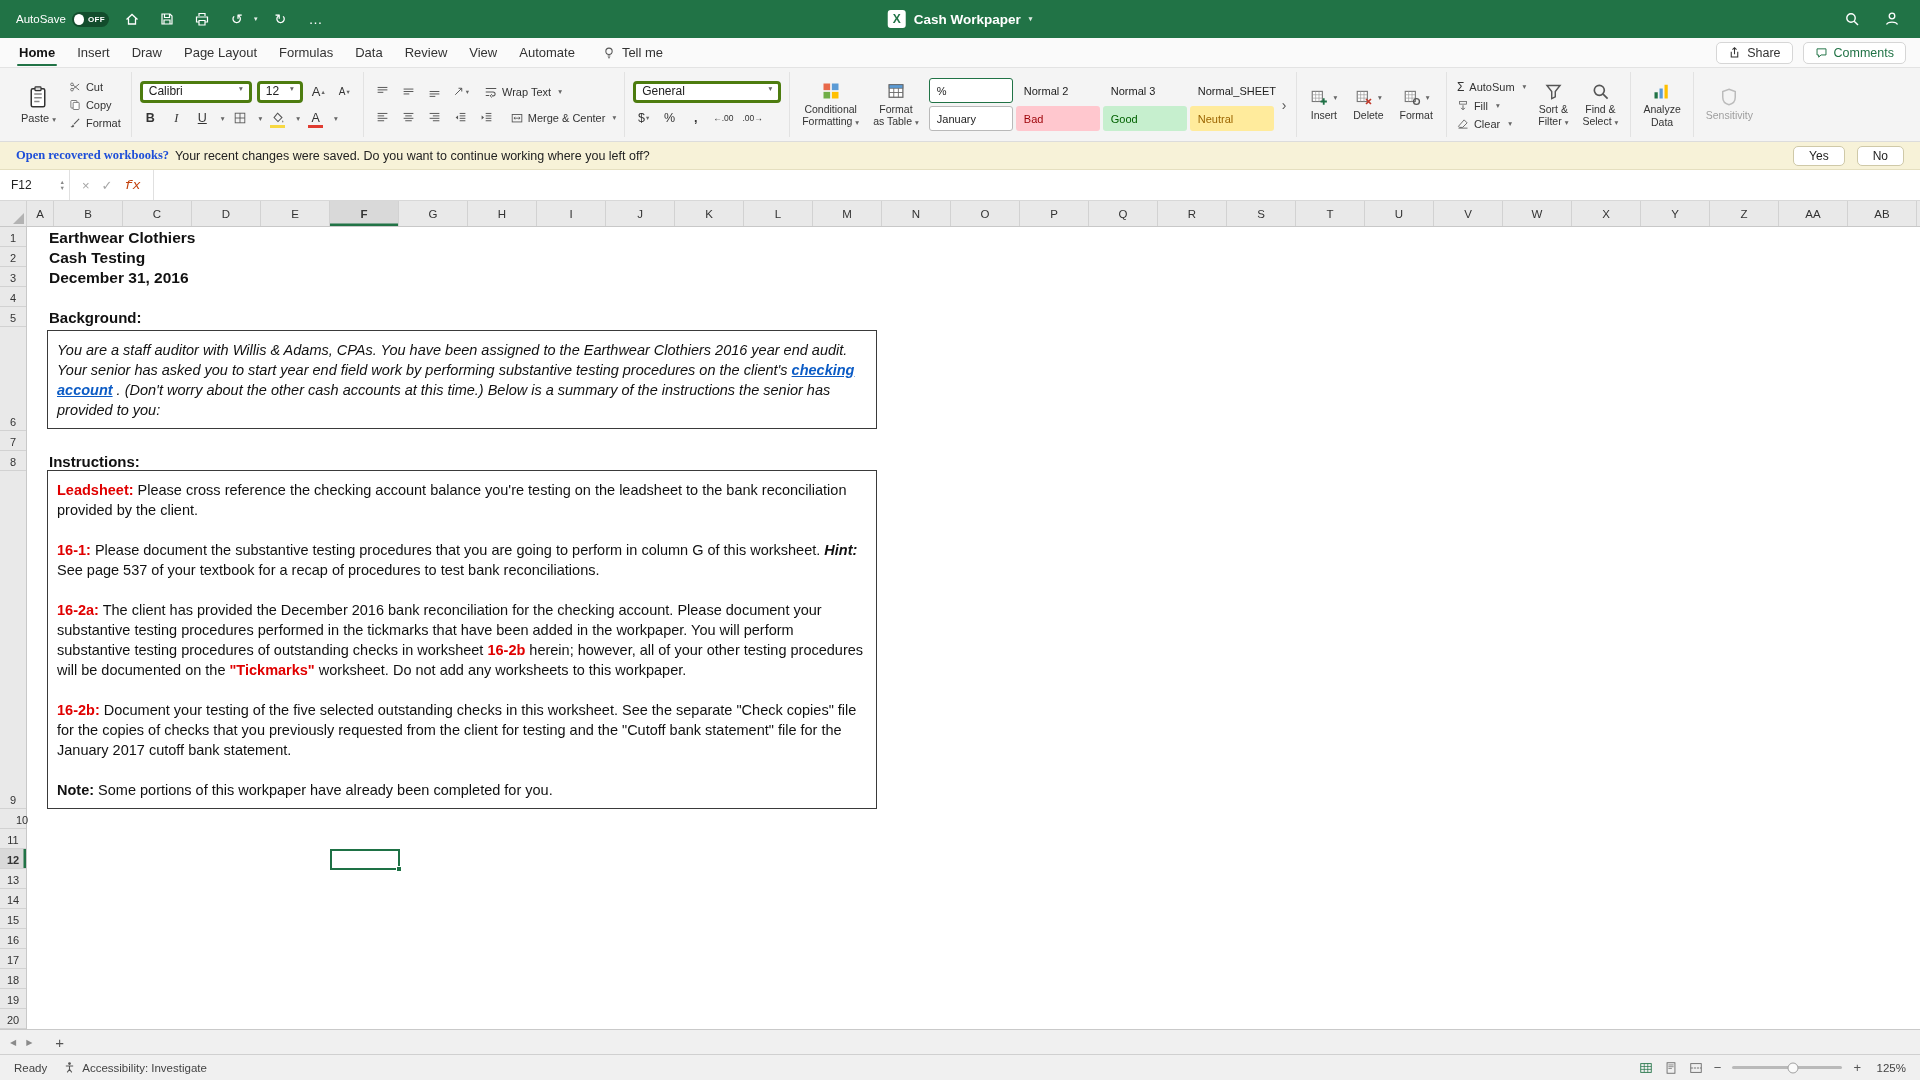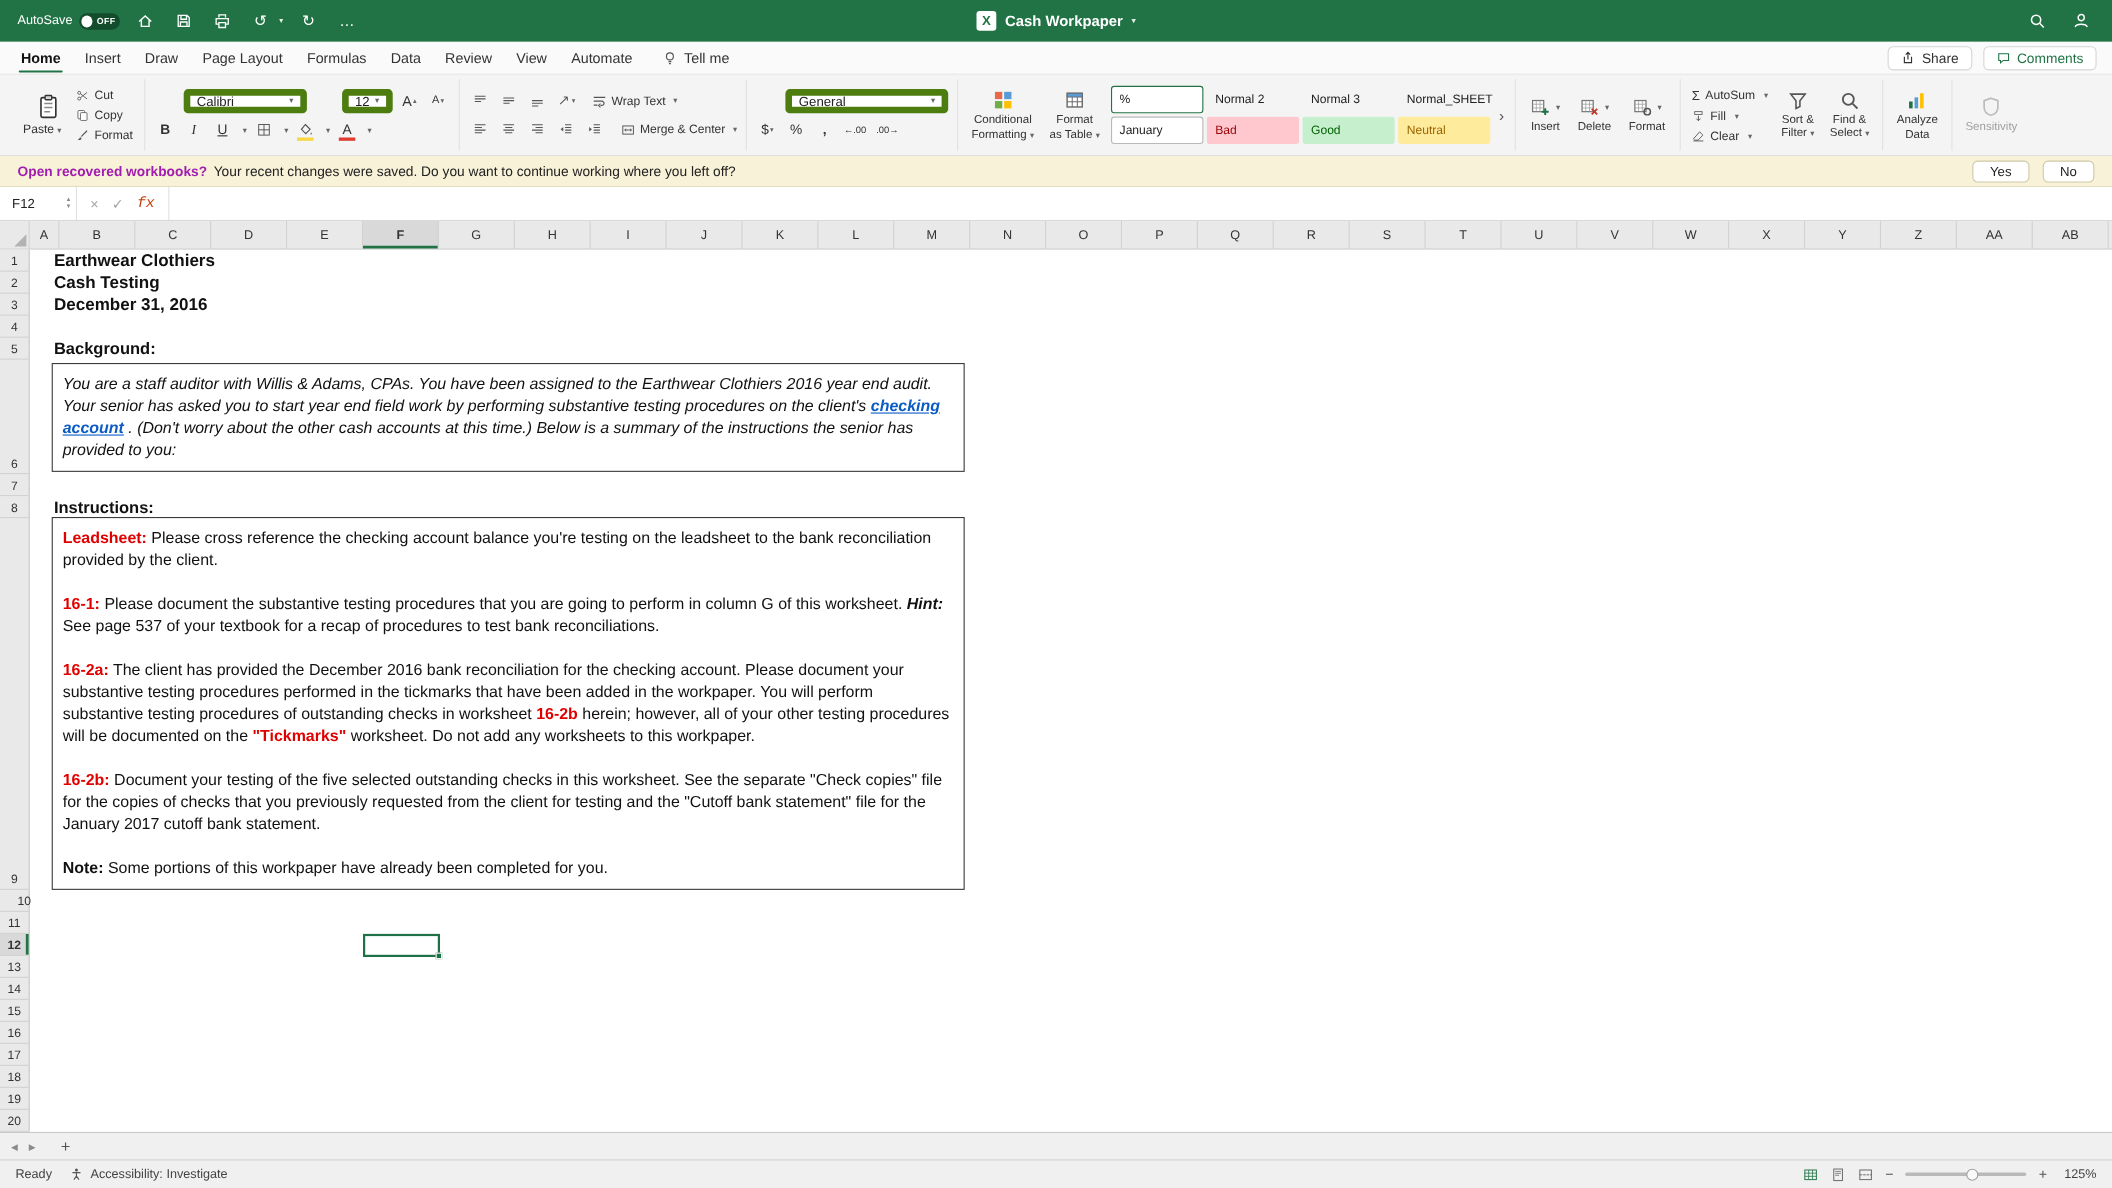--- a/index.html
+++ b/index.html
@@ -35,26 +35,26 @@
   .mtab.active { font-weight:bold; color:#111; }
   .mtab.active::after { content:""; position:absolute; left:9px; right:9px; bottom:0; height:2.5px; background:#217346; border-radius:2px; }
   .tellme { display:flex; gap:6px; align-items:center; margin-left:16px; color:#333; font-size:13px; }
   .mright { margin-left:auto; display:flex; gap:10px; align-items:center; padding-right:6px; }
   .pillbtn { display:flex; align-items:center; gap:6px; padding:3px 11px; border:1px solid #d6d6d6; border-radius:5px; font-size:12.5px; color:#333; background:#fff; }
   .pillbtn.comments { color:#217346; }
 
   
   .grp { display:flex; align-items:center; gap:6px; padding:0 8px; border-right:1px solid #e2e2e2; flex-shrink:0; }
   .grp:last-child { border-right:none; }
-  .bigbtn { display:flex; flex-direction:column; align-items:flex-end; justify-content:center; gap:3px; padding:2px 5px; font-size:11px; color:#333; text-align:center; }
+  .bigbtn { display:flex; flex-direction:column; align-items:center; justify-content:center; gap:3px; padding:2px 5px; font-size:11px; color:#333; text-align:center; }
   .vstack { display:flex; flex-direction:column; justify-content:center; gap:4px; }
   .sbtn { display:flex; align-items:center; gap:5px; font-size:11px; color:#333; padding:1px 2px; }
   .fontcol,.col2 { display:flex; flex-direction:column; gap:5px; justify-content:center; }
   .frow { display:flex; align-items:center; gap:5px; }
-  .combo { display:flex; align-items:center; justify-content:space-between; background:#fff; border:6px solid #4d7c0f; border-radius:4px; height:22px; padding:0 6px; font-size:12px; width:112px; color:#222;margin-left:27px; }
+  .combo { display:flex; justify-content:space-between; background:#fff; border:3px solid #4d7c0f; border-radius:4px; height:22px; padding:0 6px; font-size:12px; width:112px; color:#222; }
   .combo.sz { width:46px; }
   .combo.wide { width:148px; }
   .caret { font-size:7.5px; color:#666; margin-left:3px; }
   .ibtn { min-width:21px; height:21px; display:flex; align-items:center; justify-content:center; font-size:12.5px; color:#333; border-radius:3px; position:relative; padding:0 2px; }
   .ibtn.b { font-weight:bold; }
   .ibtn.i { font-style:italic; font-family:"Liberation Serif",serif; }
   .ibtn.u { text-decoration:underline; }
   .strip { position:absolute; bottom:1px; left:3px; right:3px; height:3px; }
   .strip.red { background:#e03c31; }
   .strip.yellow { background:#f7d842; }
@@ -69,21 +69,21 @@
   .chip.boxed { border-color:#b9b9b9; background:#fff; }
   .chip.bad { background:#ffc7ce; color:#9c0006; }
   .chip.good { background:#c6efce; color:#006100; }
   .chip.neutral { background:#ffeb9c; color:#9c6500; }
   .galmore { font-size:14px; color:#555; padding:0 2px; align-self:center; }
   .cellbtn { display:flex; flex-direction:column; align-items:center; gap:3px; font-size:10.5px; color:#333; padding:0 5px; }
   .cellbtn .irow { display:flex; align-items:center; gap:2px; }
   .disabled { opacity:.45; }
 
   
-  .msgbar b { color:#a21caf; }
+  .msgbar b { color:#1d4ed8;font-family:Liberation Serif, serif; }
   .msg-actions { margin-left:auto; display:flex; gap:12px; }
   .msgbtn { background:#fff; border:1px solid #cfc9a8; border-radius:5px; padding:2px 15px; font-size:12px; color:#222; }
 
   
   .namebox { width:70px; display:flex; align-items:center; padding:0 4px 0 11px; font-size:12px; border-right:1px solid #e0e0e0; }
   .spin { margin-left:auto; display:flex; flex-direction:column; font-size:5.5px; color:#888; line-height:1.1; }
   .fxbtns { display:flex; align-items:center; gap:12px; padding:0 12px; color:#a5a5a5; border-right:1px solid #e0e0e0; font-size:13px; }
   .fx { font-family:Liberation Mono, monospace; font-style:italic; font-size:13.5px; color:#c2410c; }
   .finput { flex:1; }
 

